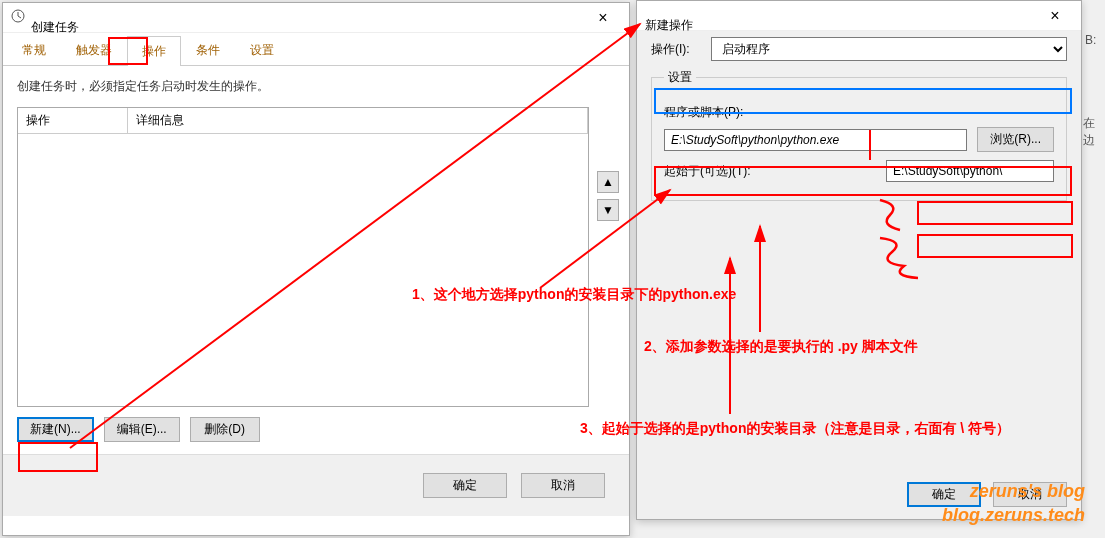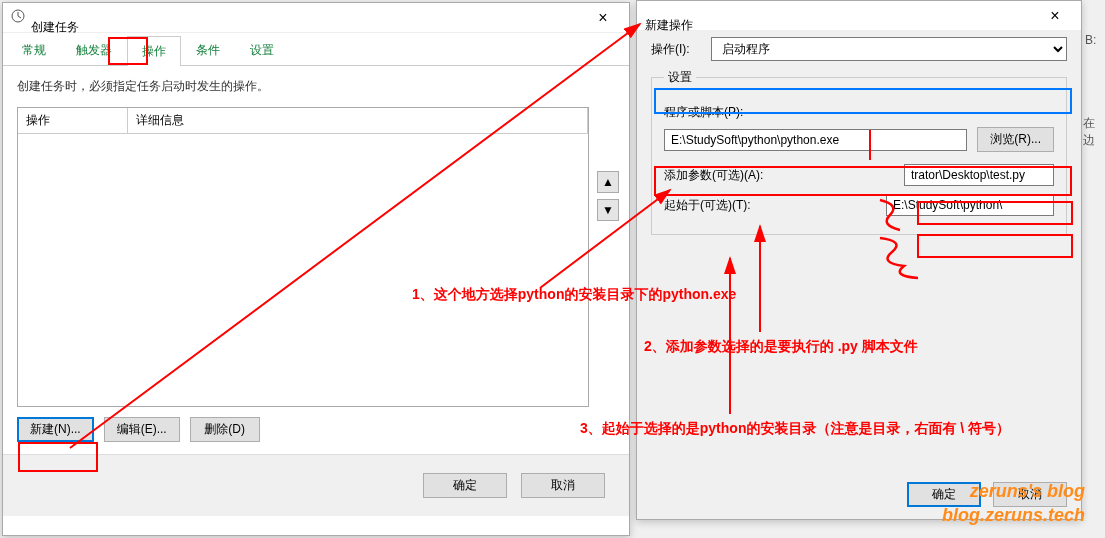--- a/index.html
+++ b/index.html
@@ -4,21 +4,21 @@
 <style>
 * { box-sizing: border-box; margin: 0; padding: 0; font-family: "Microsoft YaHei", SimSun, sans-serif; font-size: 12px; }
 body { background: #f0f0f0; width: 1105px; height: 538px; position: relative; overflow: hidden; }
 
 .dialog { position: absolute; background: #fff; border: 1px solid #aaa; box-shadow: 0 2px 8px rgba(0,0,0,0.2); }
 .titlebar { height: 30px; display: flex; align-items: center; padding: 0 8px; background: #fff; border-bottom: 1px solid #eee; }
 .titlebar .title { flex: 1; margin-top: 19px; }
 .titlebar .close { width: 36px; text-align: center; font-size: 16px; cursor: pointer; }
 
 .tabs { display: flex; border-bottom: 1px solid #ccc; padding: 2px 4px 0 4px; }
-.tab { padding: 6px 14px; border: 1px solid transparent; border-bottom: none; cursor: pointer; color: #15803d; }
+.tab { padding: 6px 14px; border: 1px solid transparent; border-bottom: none; cursor: pointer; color: #a16207; }
 .tab.active { border-color: #ccc; background: #fff; position: relative; top: 1px; }
 
 .hint { padding: 12px 14px; color: #333; }
 
 .list-area { margin: 0 14px; border: 1px solid #aaa; height: 300px; display: flex; position: relative; }
 .list-headers { display: flex; width: 100%; height: 26px; border-bottom: 1px solid #ccc; position: absolute; top:0; left:0; background:#fff; }
 .lh { padding: 4px 8px; border-right: 1px solid #ccc; }
 
 .side-btns { position: absolute; right: -30px; top: 64px; display: flex; flex-direction: column; }
 .arrow-btn { width: 22px; height: 22px; border: 1px solid #aaa; background: #e5e5e5; margin-bottom: 6px; display:flex; align-items:center; justify-content:center; cursor:pointer; }
@@ -122,28 +122,24 @@
       <select>
         <option>启动程序</option>
       </select>
     </div>
 
     <fieldset class="fieldset">
       <legend>设置</legend>
 
       <label class="lbl">程序或脚本(P):</label>
       <div class="row">
-        <input type="text" style="flex: 1 1 0%;" value="E:\StudySoft\python\python.exe">
+        <input type="text" style="flex: 1 1 0%; font-style: italic;" value="E:\StudySoft\python\python.exe">
         <div class="btn browse">浏览(R)...</div>
       </div>
 
-      <div class="row" style="margin-top:12px; justify-content:space-between;">
-        <span>添加参数(可选)(A):</span>
-        <input type="text" style="width: 150px;" value="trator\Desktop\test.py">
-      </div>
 
       <div class="row" style="margin-top:8px; justify-content:space-between;">
         <span>起始于(可选)(T):</span>
         <input type="text" style="width: 168px;" value="E:\StudySoft\python\">
       </div>
     </fieldset>
   </div>
   <div class="footer">
     <div class="btn focused" style="min-width:74px;">确定</div>
     <div class="btn" style="min-width:74px;">取消</div>

